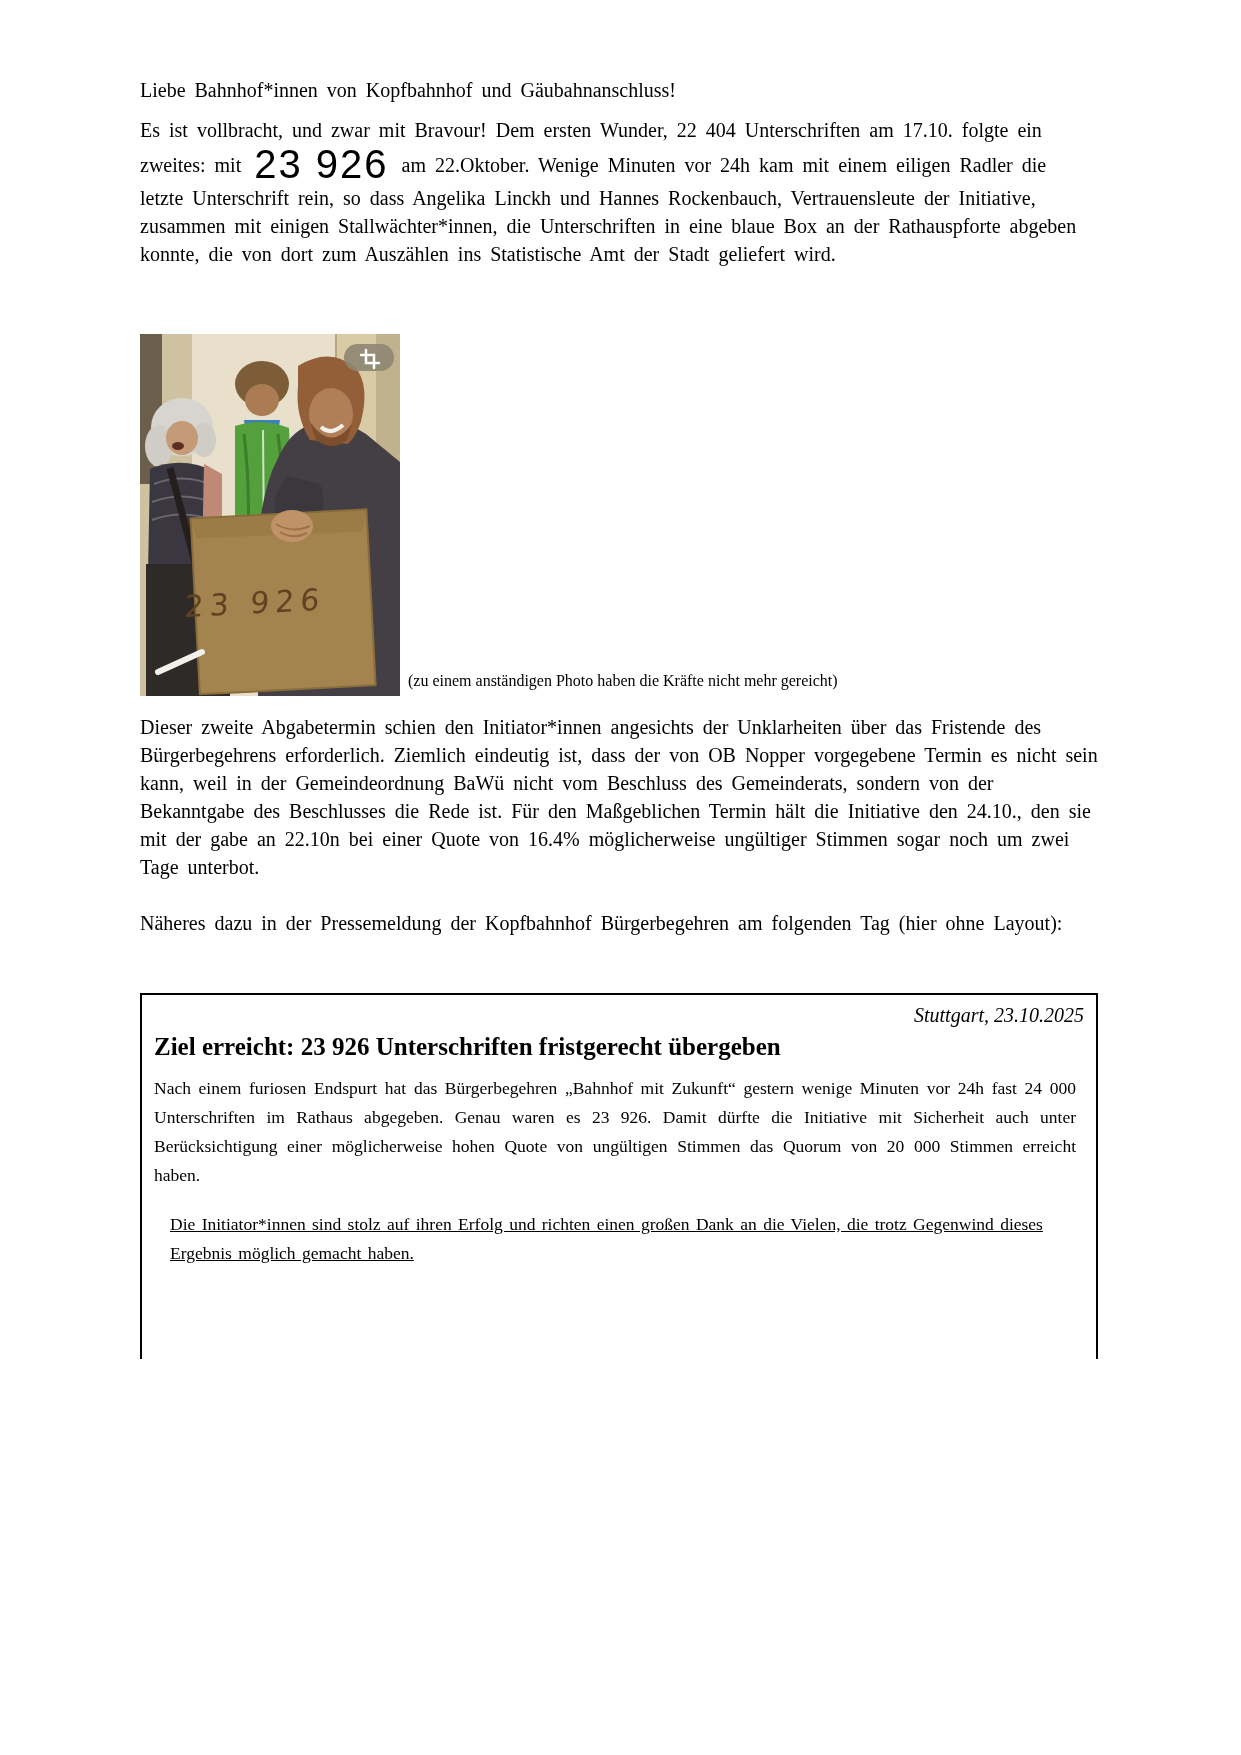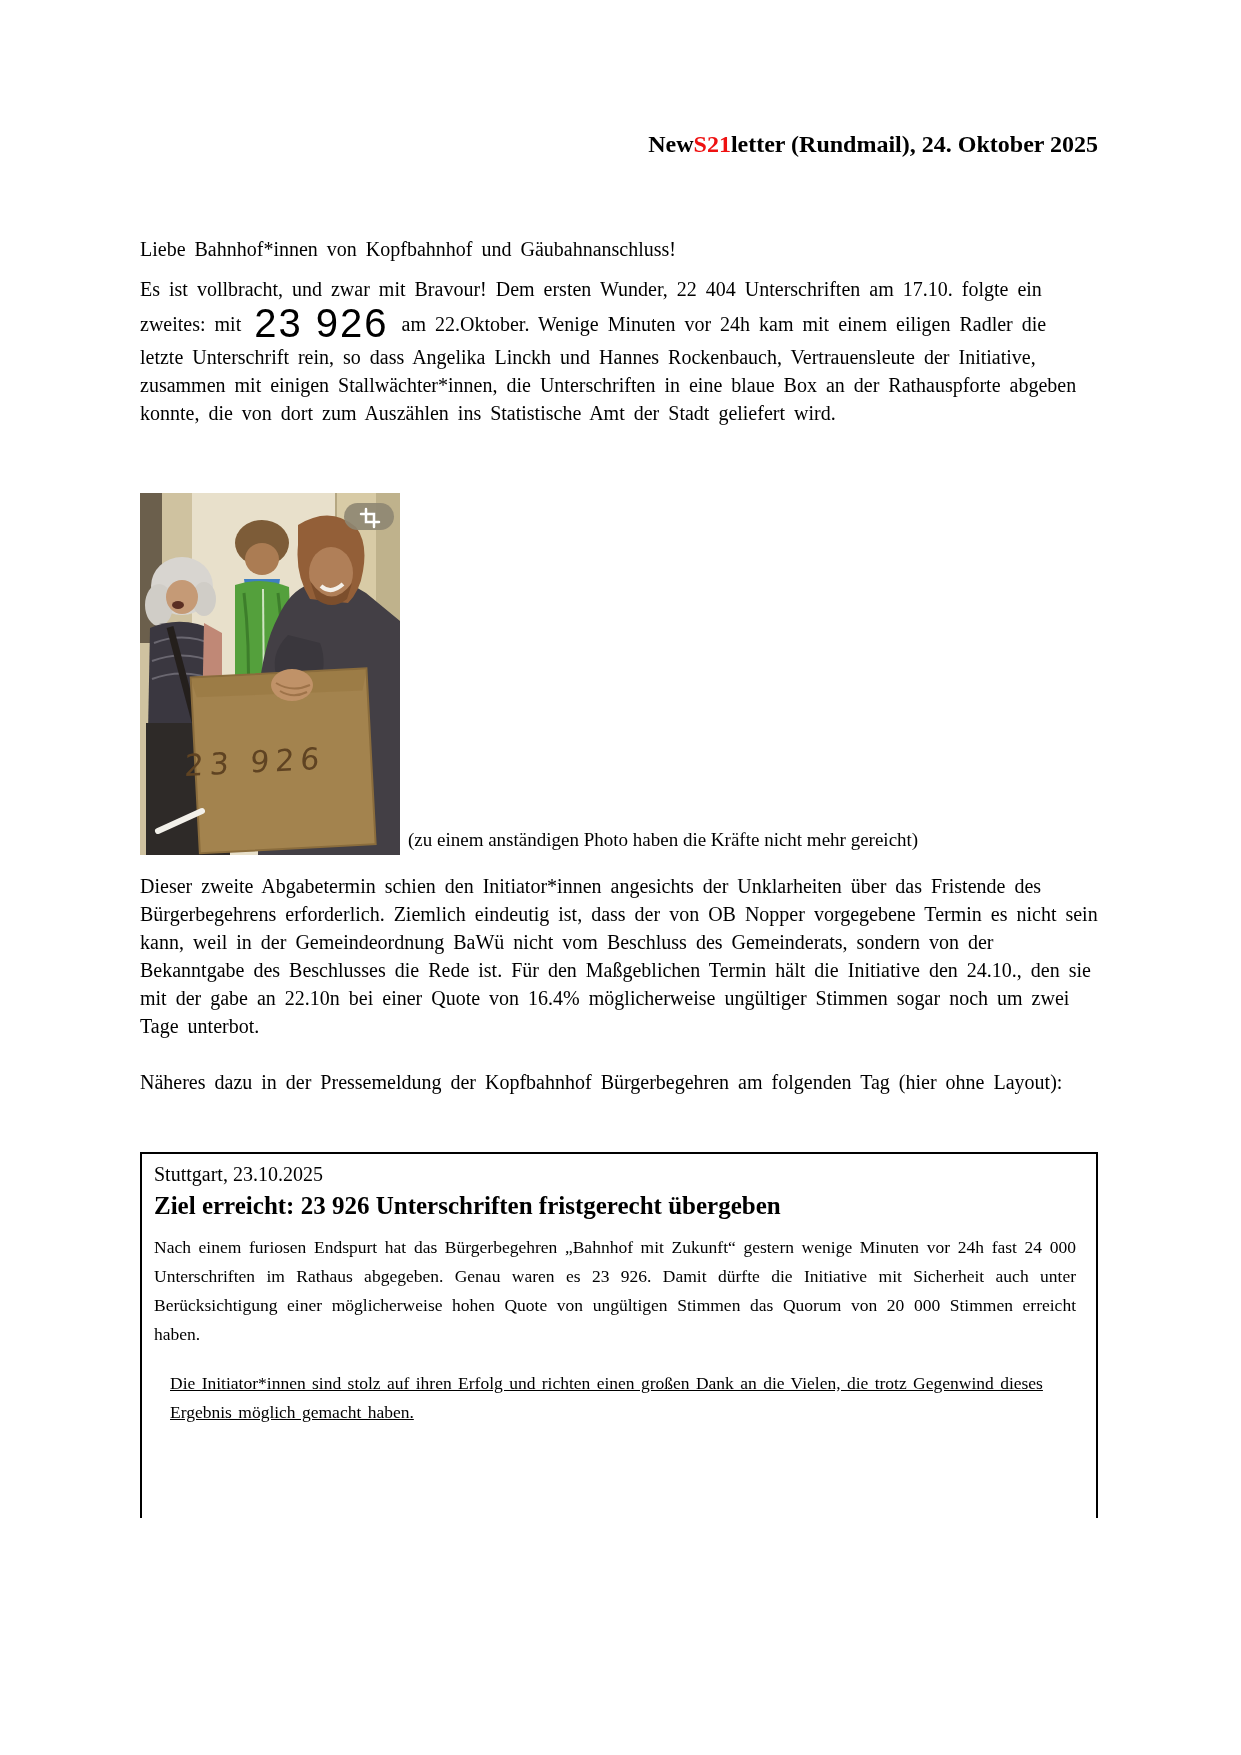--- a/index.html
+++ b/index.html
@@ -12,40 +12,39 @@
   .s21{color:#ee1111;}
   .para{margin:0;font-size:20px;line-height:28px;word-spacing:4px;}
   .greeting{margin-top:76px;}
   .intro{margin-top:12px;}
   .big-number{
     font-family:"Liberation Sans", sans-serif;font-size:40px;line-height:1;
     vertical-align:-6px;letter-spacing:2px;word-spacing:0;padding:0 4px;
   }
   .photo-row{margin-top:66px;display:flex;align-items:flex-end;gap:8px;}
   .photo-svg{width:260px;height:362px;display:block;flex:0 0 auto;}
-  .caption{font-size:19px;line-height:26px;padding-bottom:2px;text-align:right;}
+  .caption{font-size:16px;line-height:26px;padding-bottom:2px;text-align:right;}
   .p-deadline{margin-top:17px;}
   .p-more{margin-top:28px;}
   .box{
     margin-top:56px;border:2px solid #000;border-bottom:none;height:366px;
     overflow:hidden;padding:8px 12px;box-sizing:border-box;
   }
-  .dateline{text-align:left;font-size:20px;line-height:24px;}
+  .dateline{text-align:right;font-size:20px;line-height:24px;font-style:italic;}
   .kicker{margin-top:64px;font-size:20px;line-height:26px;text-decoration:underline;word-spacing:2px;}
   .headline{margin-top:3px;font-size:25px;font-weight:bold;line-height:34px;}
   .box-body{margin:10px 8px 0 0;font-size:17.5px;line-height:29px;text-align:justify;word-spacing:2px;}
   .box-thanks{margin:20px 0 0 16px;font-size:17.5px;line-height:29px;text-decoration:underline;word-spacing:2px;}
 </style>
 </head>
 <body>
 
 <div class="page">
   <div class="content">
 
-    <div class="header"><span>New</span><span class="s21" style="color: rgb(238, 17, 17);">S21</span><span>letter (Rundmail), 24. Oktober 2025</span></div>
 
     <p class="para greeting">Liebe Bahnhof*innen von Kopfbahnhof und Gäubahnanschluss!</p>
 
     <p class="para intro"><span>Es ist vollbracht, und zwar mit Bravour! Dem ersten Wunder, 22 404 Unterschriften am 17.10. folgte ein zweites: mit </span><span class="big-number">23 926</span><span> am 22.Oktober. Wenige Minuten vor 24h kam mit einem eiligen Radler die letzte Unterschrift rein, so dass Angelika Linckh und Hannes Rockenbauch, Vertrauensleute der Initiative, zusammen mit einigen Stallwächter*innen, die Unterschriften in eine blaue Box an der Rathauspforte abgeben konnte, die von dort zum Auszählen ins Statistische Amt der Stadt geliefert wird.</span></p>
 
     <div class="photo-row">
       <svg class="photo-svg" viewBox="0 0 260 362" aria-hidden="true">
 
         <rect width="260" height="362" fill="#cfc2a0"></rect>
         <rect x="52" width="150" height="362" fill="#e8e0cb"></rect>

